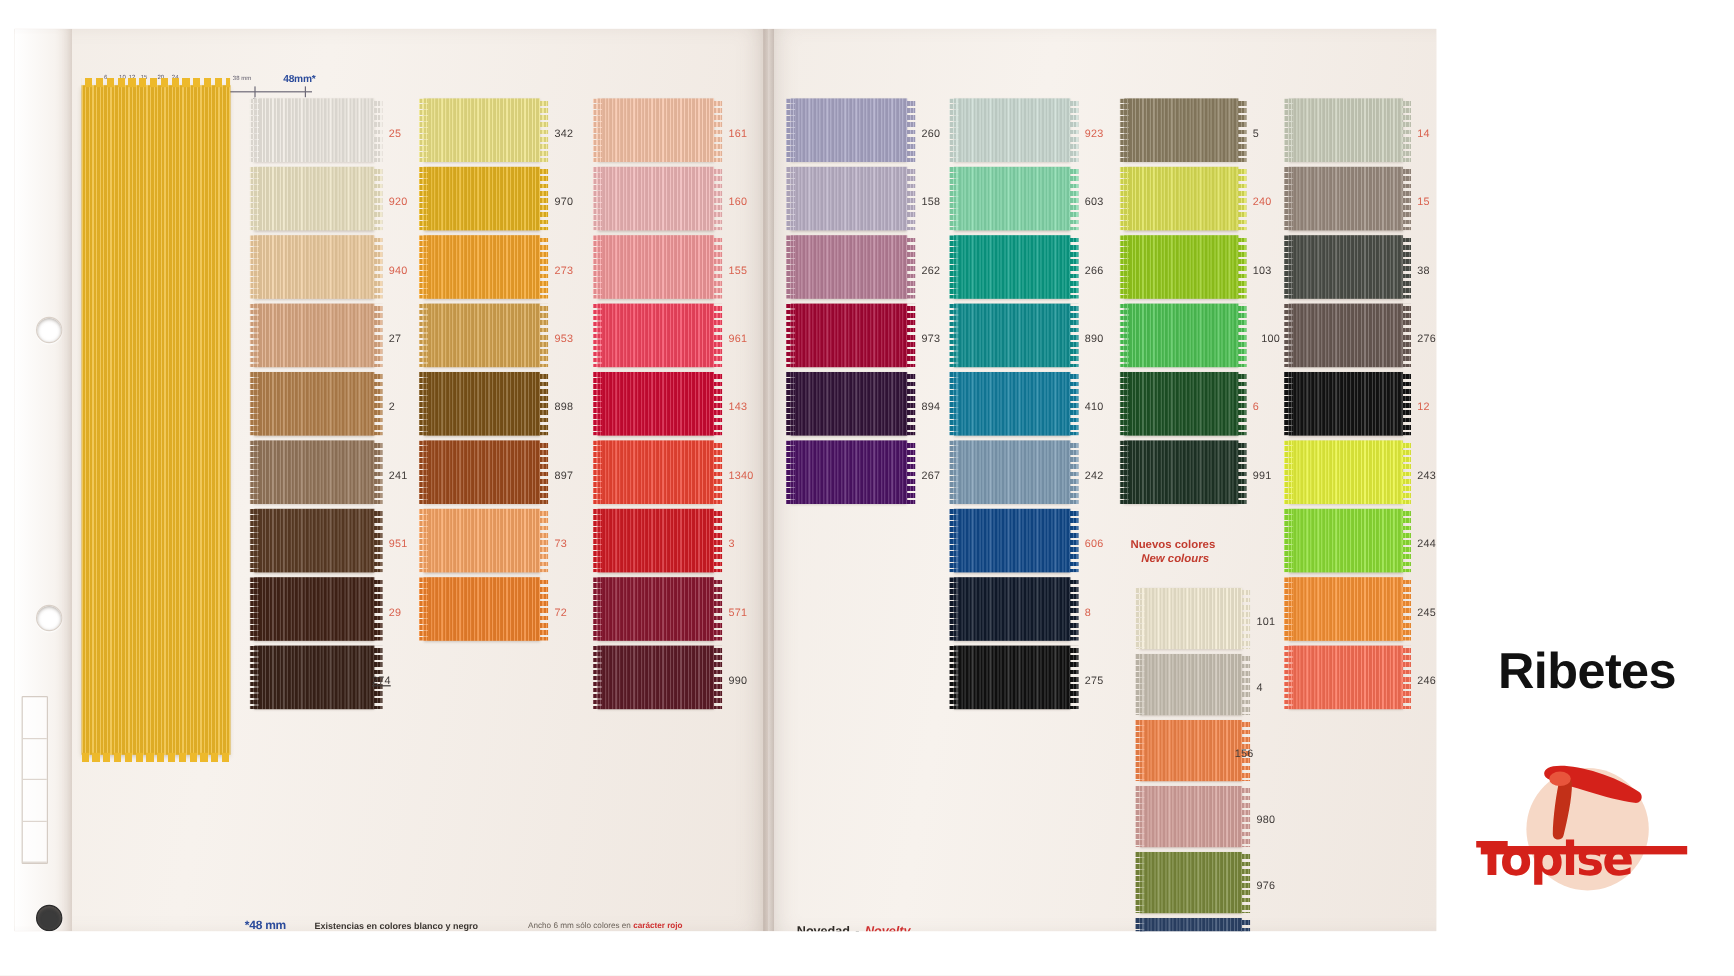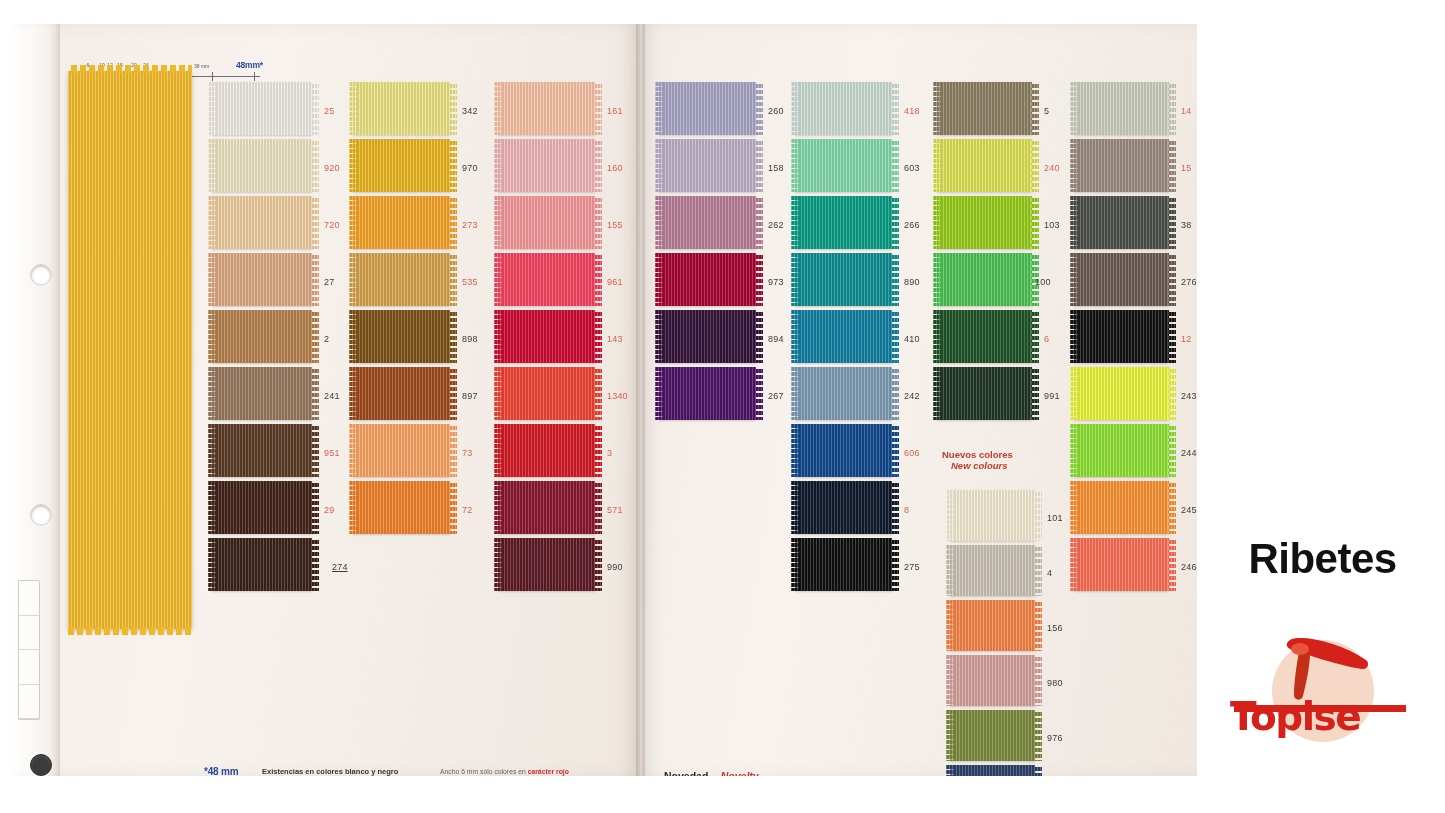--- a/index.html
+++ b/index.html
@@ -252,21 +252,21 @@
         <div class="swatch-row" style="height: 57px;">
           <div class="swatch" style="width: 100px; height: 53px; background-color: rgb(239, 234, 226);"></div>
           <div class="code red" style="left: 112px;">25</div>
         </div>
         <div class="swatch-row" style="height: 57px;">
           <div class="swatch" style="width: 100px; height: 53px; background-color: rgb(236, 227, 195);"></div>
           <div class="code red" style="left: 112px;">920</div>
         </div>
         <div class="swatch-row" style="height: 57px;">
           <div class="swatch" style="width: 100px; height: 53px; background-color: rgb(239, 205, 160);"></div>
-          <div class="code red" style="left: 112px;">720</div>
+          <div class="code red" style="left: 112px;">940</div>
         </div>
         <div class="swatch-row" style="height: 57px;">
           <div class="swatch" style="width: 100px; height: 53px; background-color: rgb(220, 169, 131);"></div>
           <div class="code black" style="left: 112px;">27</div>
         </div>
         <div class="swatch-row" style="height: 57px;">
           <div class="swatch" style="width: 100px; height: 53px; background-color: rgb(181, 130, 77);"></div>
           <div class="code black" style="left: 112px;">2</div>
         </div>
         <div class="swatch-row" style="height: 57px;">
@@ -276,39 +276,39 @@
         <div class="swatch-row" style="height: 57px;">
           <div class="swatch" style="width: 100px; height: 53px; background-color: rgb(92, 60, 37);"></div>
           <div class="code red" style="left: 112px;">951</div>
         </div>
         <div class="swatch-row" style="height: 57px;">
           <div class="swatch" style="width: 100px; height: 53px; background-color: rgb(67, 35, 23);"></div>
           <div class="code red" style="left: 112px;">29</div>
         </div>
         <div class="swatch-row" style="height: 57px;">
           <div class="swatch" style="width: 100px; height: 53px; background-color: rgb(58, 34, 24);"></div>
-          <div class="code black" style="left: 120px; text-decoration: underline;">274</div>
+          <div class="code black" style="left: 98px; text-decoration: underline;">274</div>
         </div>
       </div>
       <div class="col" style="left: 341px; top: 58px; width: 167px;">
         <div class="swatch-row" style="height: 57px;">
           <div class="swatch" style="width: 97px; height: 53px; background-color: rgb(236, 226, 133);"></div>
           <div class="code black" style="left: 109px;">342</div>
         </div>
         <div class="swatch-row" style="height: 57px;">
           <div class="swatch" style="width: 97px; height: 53px; background-color: rgb(232, 181, 32);"></div>
           <div class="code black" style="left: 109px;">970</div>
         </div>
         <div class="swatch-row" style="height: 57px;">
           <div class="swatch" style="width: 97px; height: 53px; background-color: rgb(244, 164, 42);"></div>
           <div class="code red" style="left: 109px;">273</div>
         </div>
         <div class="swatch-row" style="height: 57px;">
           <div class="swatch" style="width: 97px; height: 53px; background-color: rgb(213, 164, 79);"></div>
-          <div class="code red" style="left: 109px;">535</div>
+          <div class="code red" style="left: 109px;">953</div>
         </div>
         <div class="swatch-row" style="height: 57px;">
           <div class="swatch" style="width: 97px; height: 53px; background-color: rgb(125, 84, 24);"></div>
           <div class="code black" style="left: 109px;">898</div>
         </div>
         <div class="swatch-row" style="height: 57px;">
           <div class="swatch" style="width: 97px; height: 53px; background-color: rgb(158, 75, 29);"></div>
           <div class="code black" style="left: 109px;">897</div>
         </div>
         <div class="swatch-row" style="height: 57px;">
@@ -380,21 +380,21 @@
           <div class="code black" style="left: 109px;">894</div>
         </div>
         <div class="swatch-row" style="height: 57px;">
           <div class="swatch" style="width: 97px; height: 53px; background-color: rgb(77, 19, 102);"></div>
           <div class="code black" style="left: 109px;">267</div>
         </div>
       </div>
       <div class="col" style="left: 783px; top: 58px; width: 167px;">
         <div class="swatch-row" style="height: 57px;">
           <div class="swatch" style="width: 97px; height: 53px; background-color: rgb(204, 220, 212);"></div>
-          <div class="code red" style="left: 109px;">418</div>
+          <div class="code red" style="left: 109px;">923</div>
         </div>
         <div class="swatch-row" style="height: 57px;">
           <div class="swatch" style="width: 97px; height: 53px; background-color: rgb(132, 217, 171);"></div>
           <div class="code black" style="left: 109px;">603</div>
         </div>
         <div class="swatch-row" style="height: 57px;">
           <div class="swatch" style="width: 97px; height: 53px; background-color: rgb(10, 157, 134);"></div>
           <div class="code black" style="left: 109px;">266</div>
         </div>
         <div class="swatch-row" style="height: 57px;">
@@ -430,21 +430,21 @@
         <div class="swatch-row" style="height: 57px;">
           <div class="swatch" style="width: 95px; height: 53px; background-color: rgb(221, 225, 85);"></div>
           <div class="code red" style="left: 107px;">240</div>
         </div>
         <div class="swatch-row" style="height: 57px;">
           <div class="swatch" style="width: 95px; height: 53px; background-color: rgb(151, 204, 29);"></div>
           <div class="code black" style="left: 107px;">103</div>
         </div>
         <div class="swatch-row" style="height: 57px;">
           <div class="swatch" style="width: 95px; height: 53px; background-color: rgb(78, 196, 85);"></div>
-          <div class="code black" style="left: 98px;">100</div>
+          <div class="code black" style="left: 114px;">100</div>
         </div>
         <div class="swatch-row" style="height: 57px;">
           <div class="swatch" style="width: 95px; height: 53px; background-color: rgb(30, 84, 38);"></div>
           <div class="code red" style="left: 107px;">6</div>
         </div>
         <div class="swatch-row" style="height: 57px;">
           <div class="swatch" style="width: 95px; height: 53px; background-color: rgb(31, 53, 38);"></div>
           <div class="code black" style="left: 107px;">991</div>
         </div>
       </div>
@@ -452,21 +452,21 @@
         <div class="swatch-row" style="height: 55px;">
           <div class="swatch" style="width: 85px; height: 51px; background-color: rgb(242, 234, 210);"></div>
           <div class="code black" style="left: 97px;">101</div>
         </div>
         <div class="swatch-row" style="height: 55px;">
           <div class="swatch" style="width: 85px; height: 51px; background-color: rgb(202, 194, 180);"></div>
           <div class="code black" style="left: 97px;">4</div>
         </div>
         <div class="swatch-row" style="height: 55px;">
           <div class="swatch" style="width: 85px; height: 51px; background-color: rgb(244, 133, 74);"></div>
-          <div class="code black" style="left: 97px;">156</div>
+          <div class="code black" style="left: 79px;">156</div>
         </div>
         <div class="swatch-row" style="height: 55px;">
           <div class="swatch" style="width: 85px; height: 51px; background-color: rgb(213, 162, 156);"></div>
           <div class="code black" style="left: 97px;">980</div>
         </div>
         <div class="swatch-row" style="height: 55px;">
           <div class="swatch" style="width: 85px; height: 51px; background-color: rgb(124, 139, 61);"></div>
           <div class="code black" style="left: 97px;">976</div>
         </div>
         <div class="swatch-row" style="height: 55px;">

